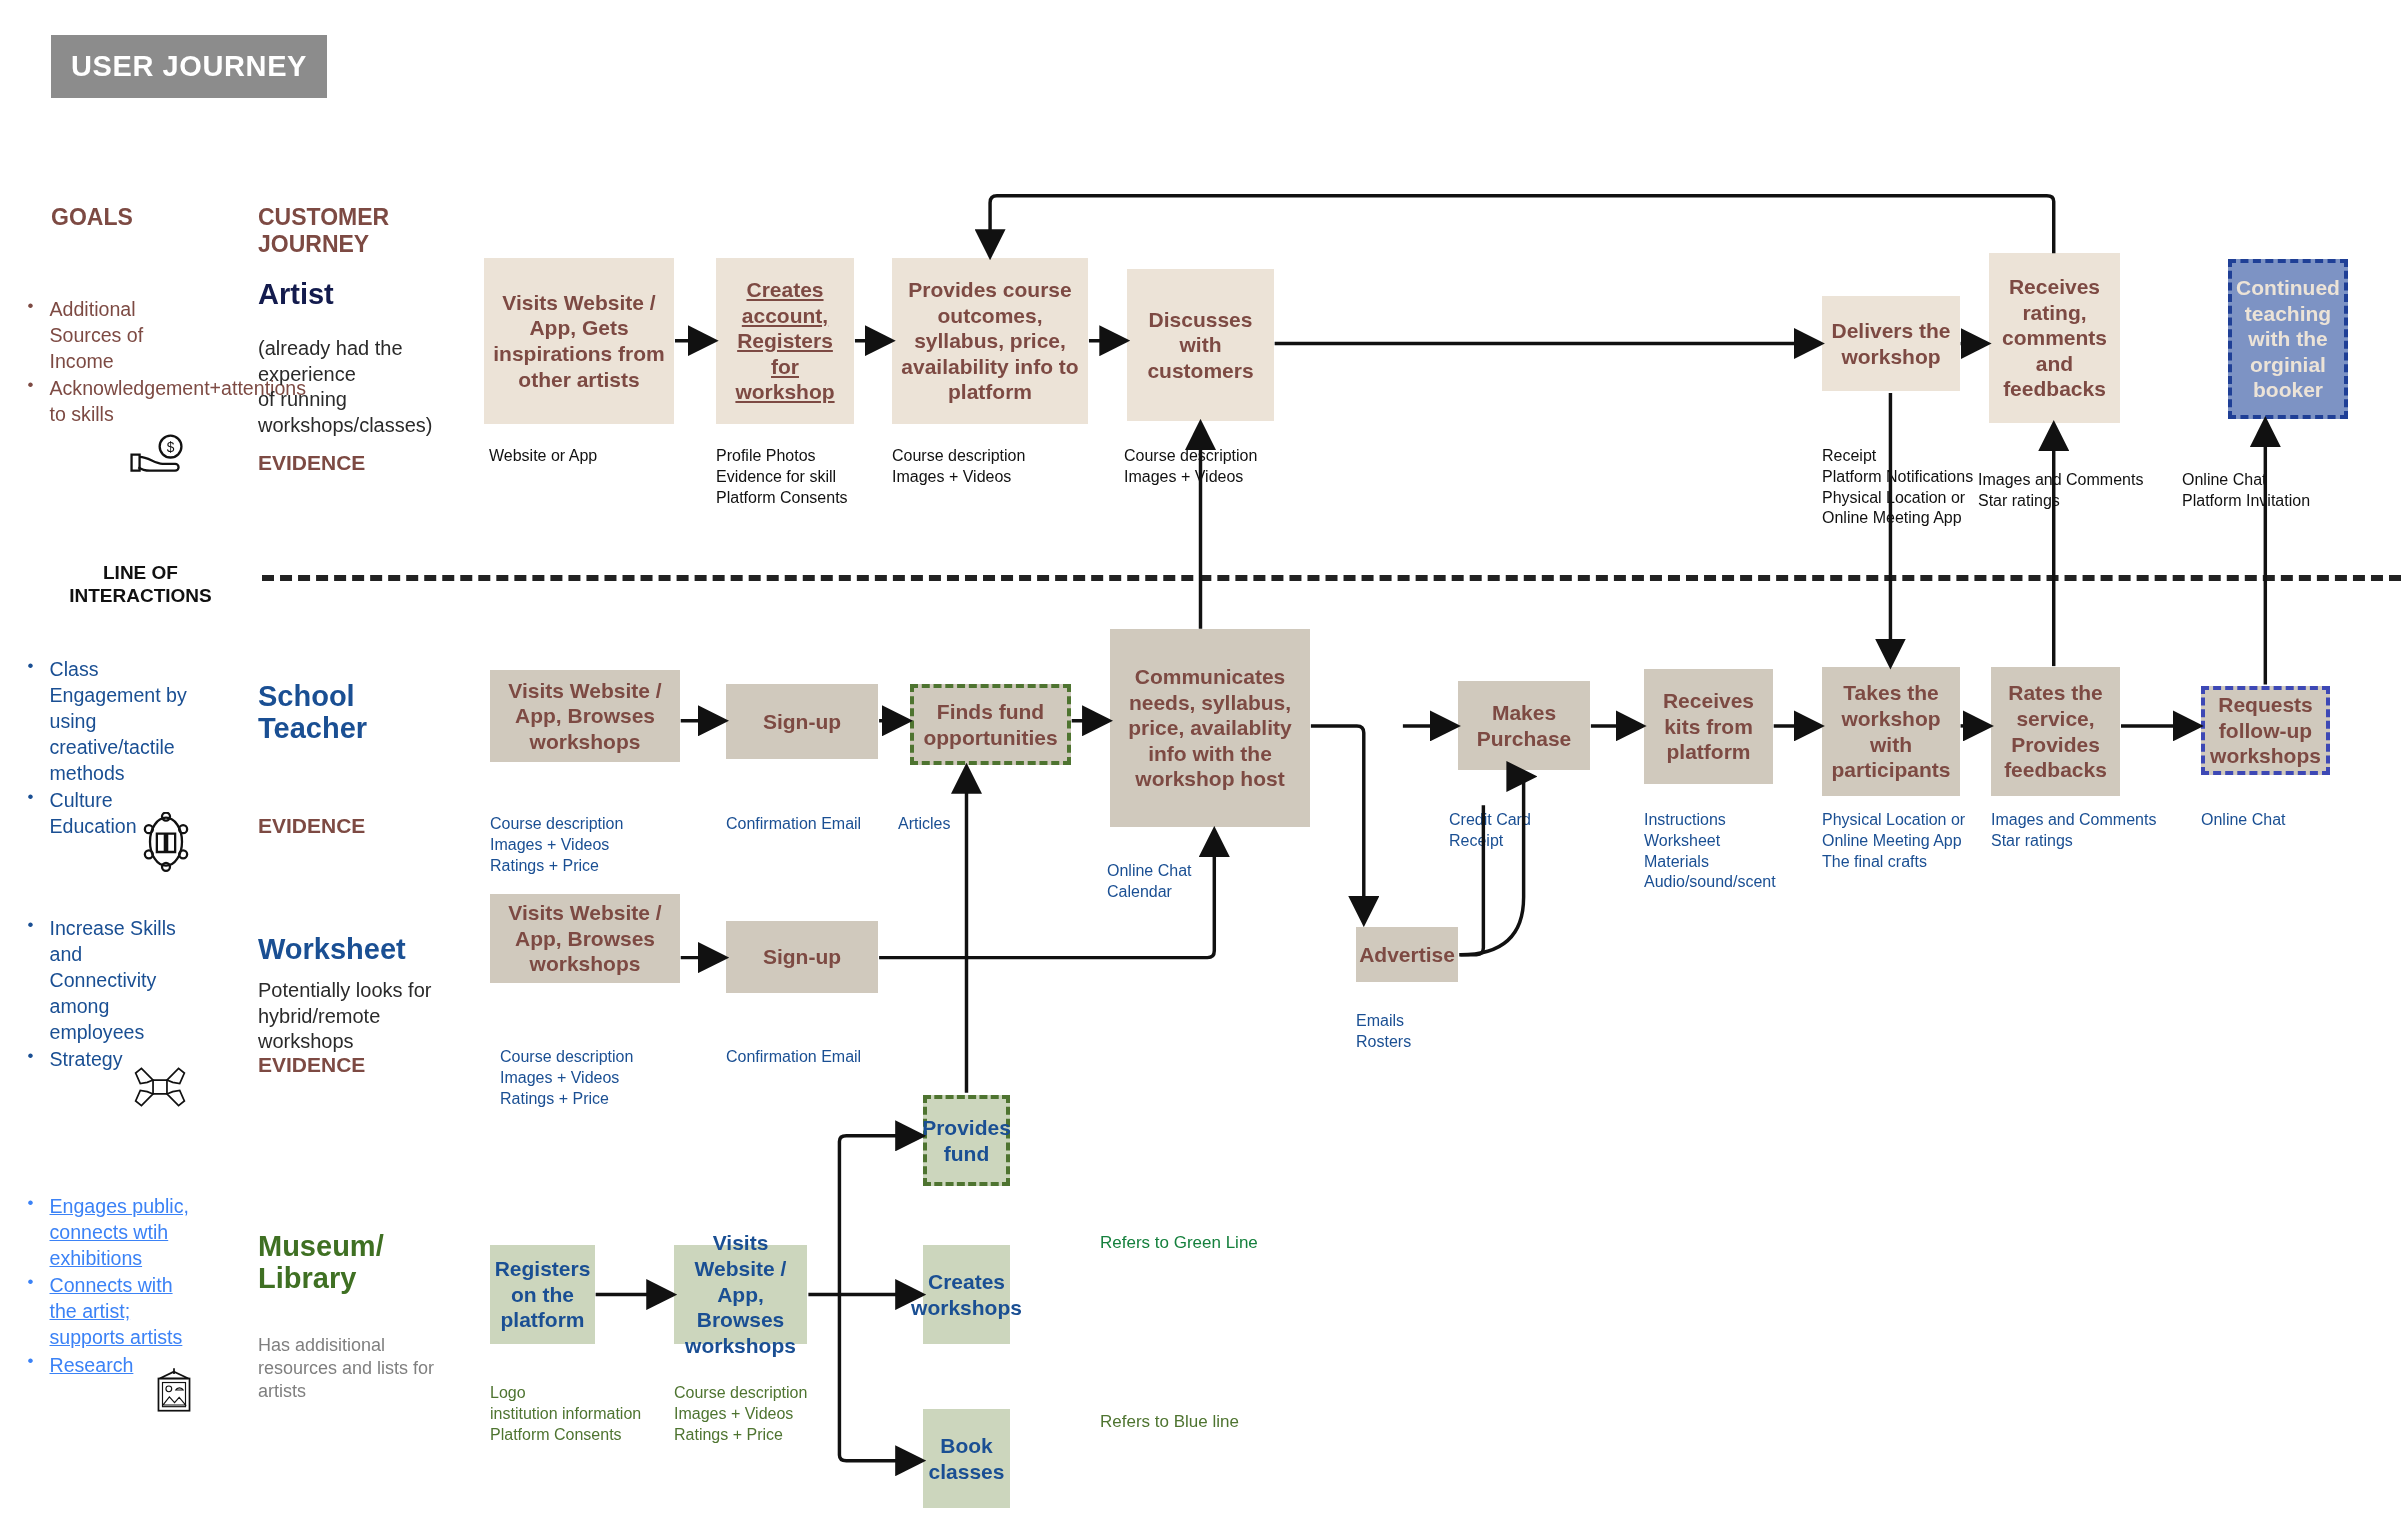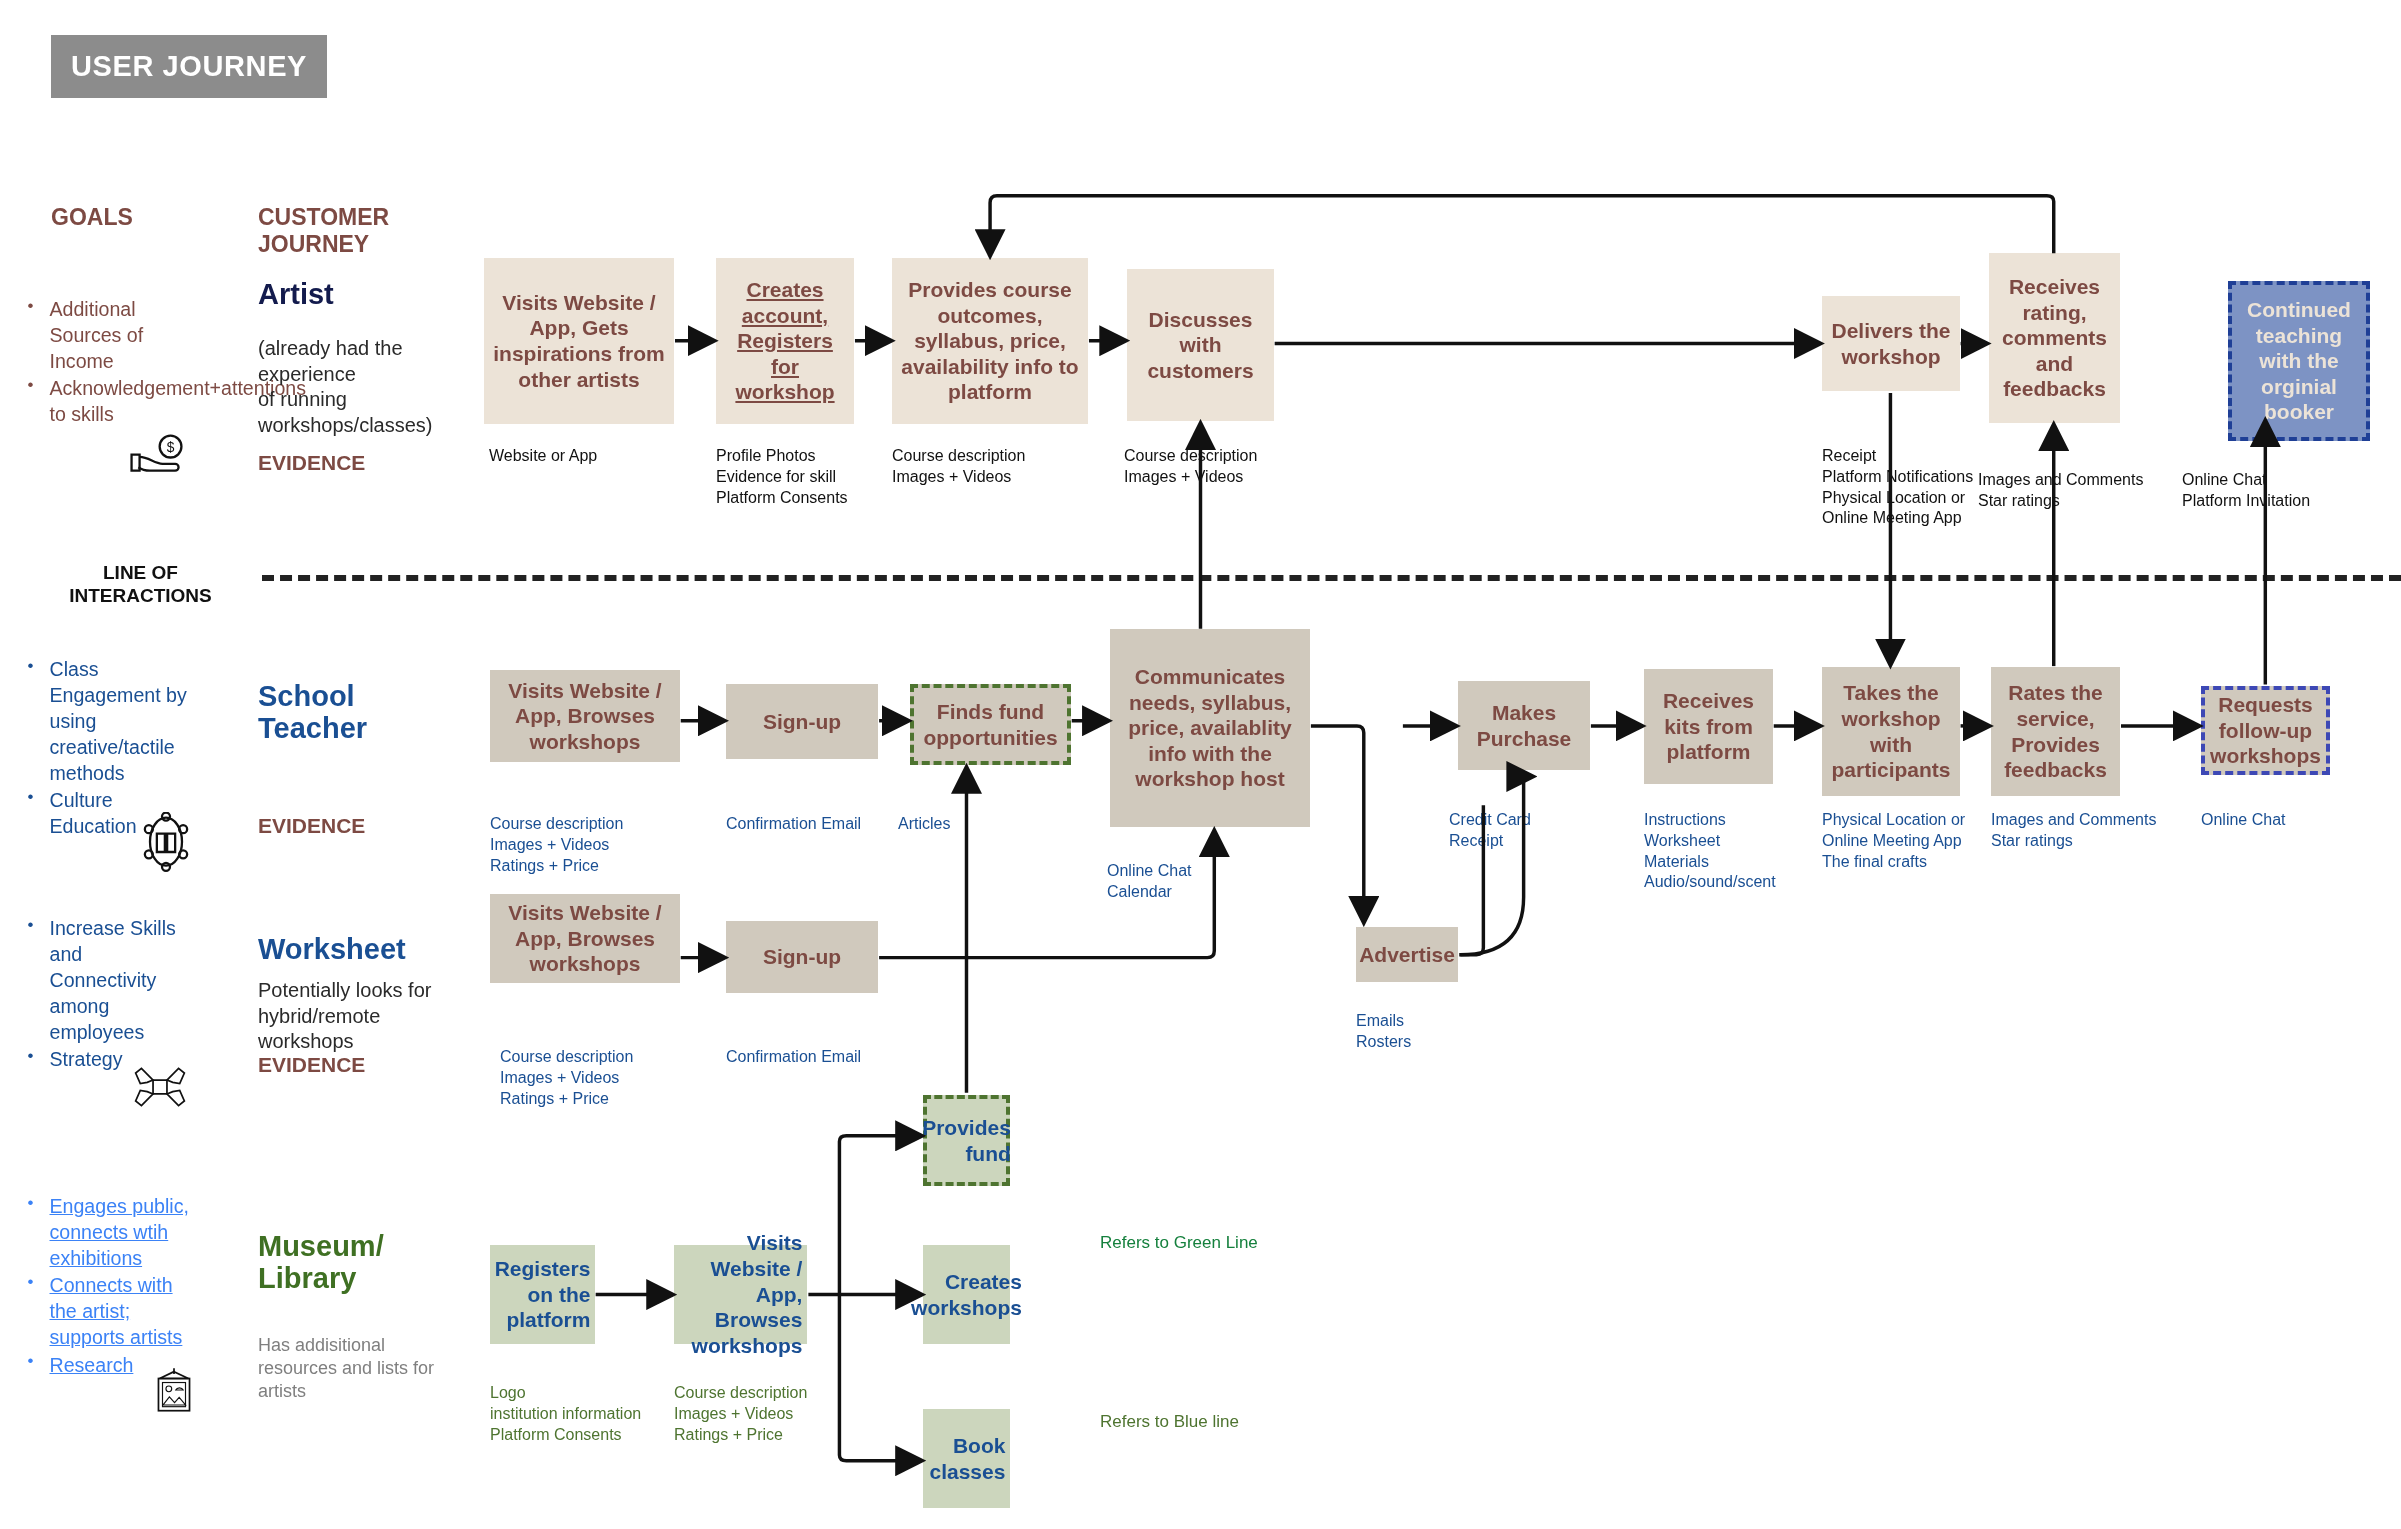--- a/index.html
+++ b/index.html
@@ -31,21 +31,21 @@
   .persona-note{font-size:20px;color:#2a2a2a;line-height:1.28;}
   .persona-note.grey{color:#7f7f7f;font-size:18px;}
   .evidence-label{color:#7d4a43;font-size:21px;font-weight:bold;}
   
   .box{
     display:flex;align-items:center;justify-content:center;text-align:center;
     font-weight:bold;line-height:1.22;box-sizing:border-box;padding:3.5px 4.6px;
   }
   .box-artist{background:#ece3d7;color:#7d4a43;font-size:21px;}
   .box-teacher{background:#d0c9bd;color:#7d4a43;font-size:21px;}
-  .box-museum{background:#ccd6bd;color:#1a4f93;font-size:21px;text-align:right;}
+  .box-museum{background:#ccd6bd;color:#1a4f93;font-size:21px;}
   .box-blue-solid{background:#7d93c4;color:#ece3d7;font-size:21px;
     border:4px dashed #1f3f96;}
   .dash-green{border:4px dashed #4e7430;}
   .dash-blue{border:4px dashed #3d48b5;}
   
   .ev{font-size:16px;line-height:1.3;color:#111;white-space:pre-line;}
   .ev-blue{color:#1a4f93;}
   .ev-green{color:#4e7430;}
   .dashline{border-top:6.3px dashed #222;}
   svg.ovl{position:absolute;left:0;top:0;width:2401px;height:1530px;pointer-events:none;}
@@ -103,21 +103,21 @@
 <div class="abs box box-artist" style="left:1822px;top:296px;width:138px;height:95px;">Delivers the workshop</div>
 <div class="abs ev" style="left:1822px;top:446px;">Receipt
 Platform Notifications
 Physical Location or
 Online Meeting App</div>
 
 <div class="abs box box-artist" style="left:1989px;top:253px;width:131px;height:170px;">Receives rating, comments and feedbacks</div>
 <div class="abs ev" style="left:1978px;top:470px;">Images and Comments
 Star ratings</div>
 
-<div class="abs box box-blue-solid" style="left:2228px;top:259px;width:142px;height:160px;margin-top:22px;">Continued teaching with the orginial booker</div>
+<div class="abs box box-blue-solid" style="left:2228px;top:259px;width:120px;height:160px;">Continued teaching with the orginial booker</div>
 <div class="abs ev" style="left:2182px;top:470px;">Online Chat
 Platform Invitation</div>
 
 <div class="abs dashline" style="left:262px;top:575px;width:2139px;"></div>
 
 <ul class="abs goal-list g-blue" style="left:23px;top:656px;width:173px;">
   <li>Class Engagement by using creative/tactile methods</li>
   <li>Culture Education</li>
 </ul>
 <div class="abs" style="left:143px;top:812px;">

